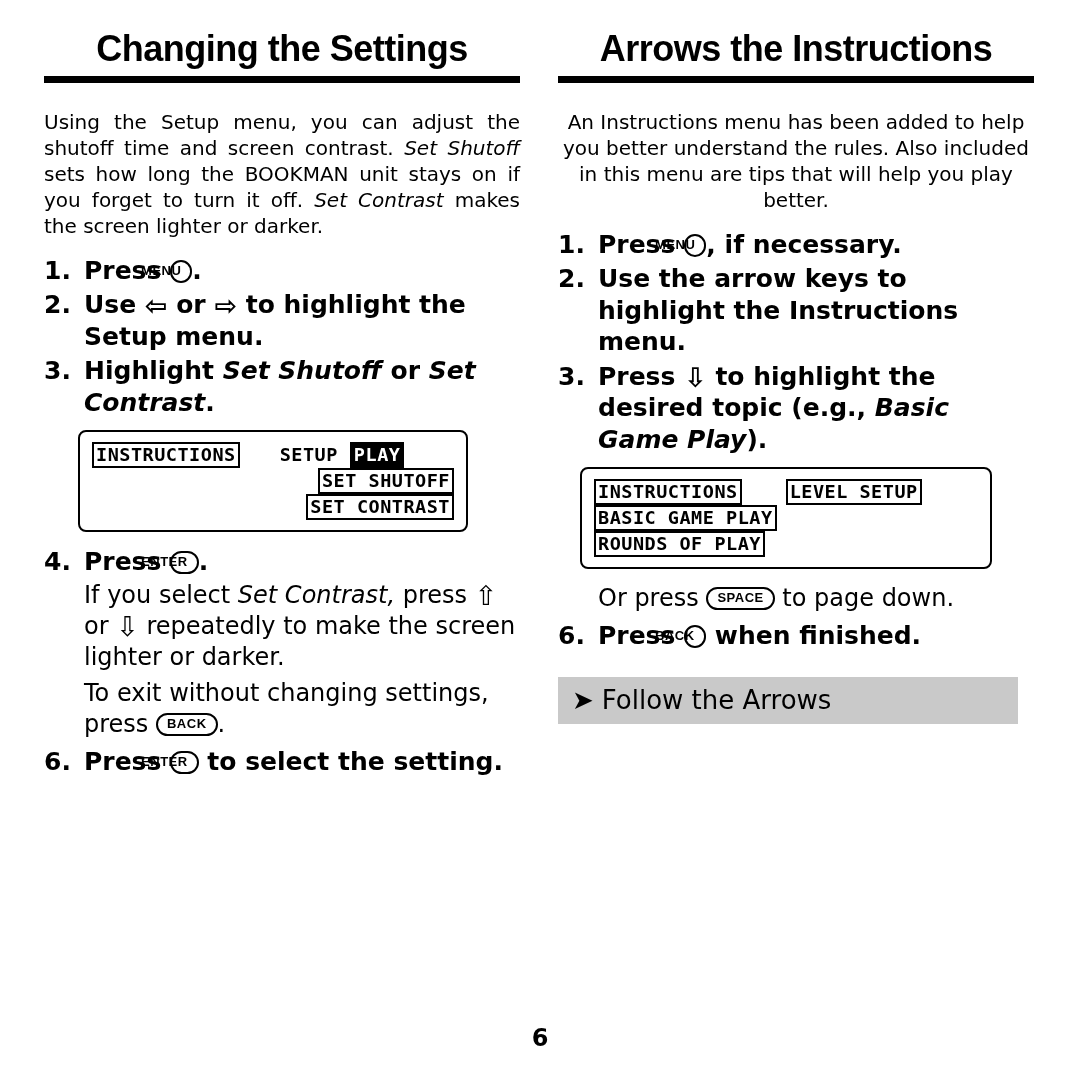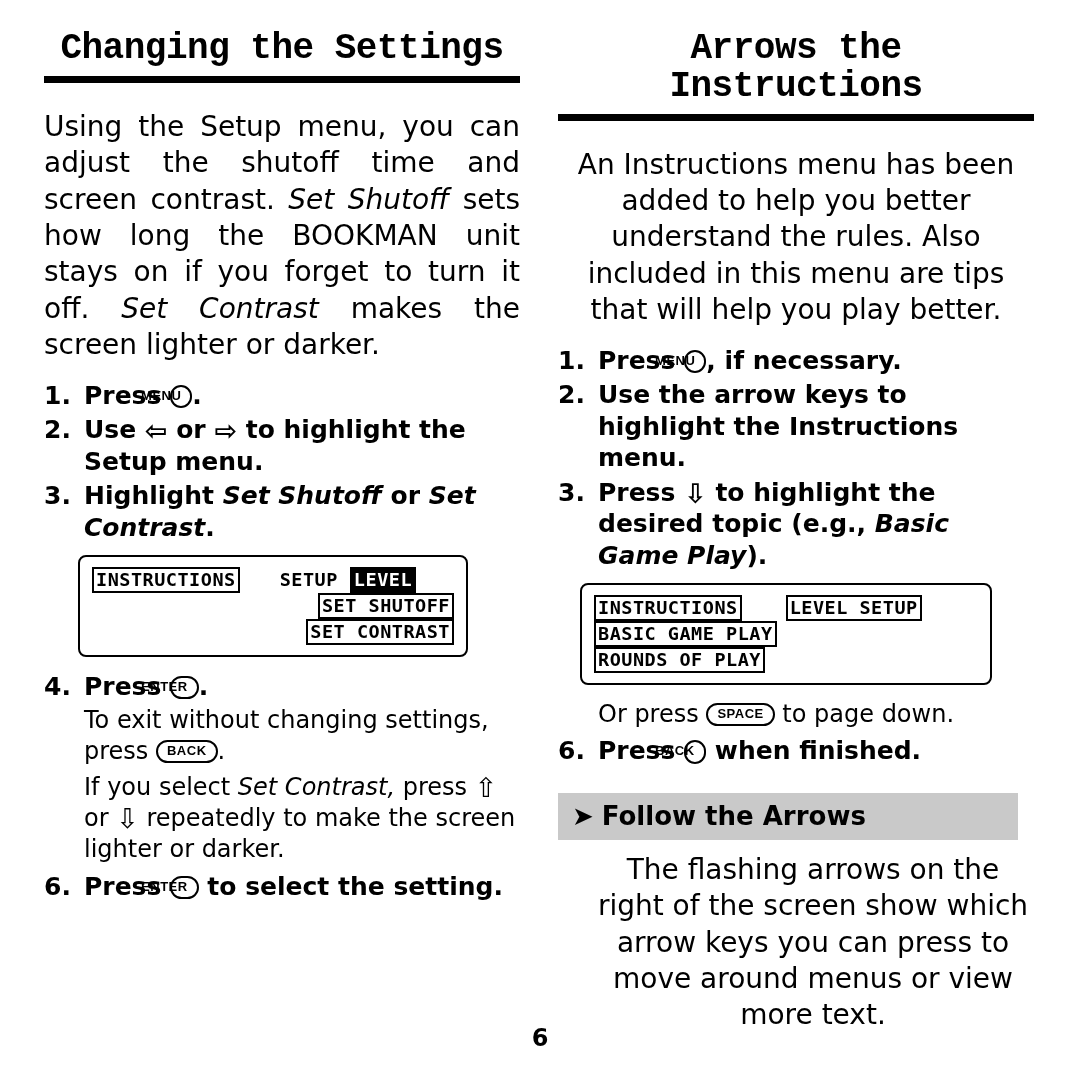--- a/index.html
+++ b/index.html
@@ -24,35 +24,35 @@
   }
   .columns {
     display: flex;
     gap: 38px;
   }
   .col {
     width: 476px;
     flex: 0 0 476px;
   }
   h1.col-title {
-    font-family: Liberation Mono, monospace;
+    font-family: Liberation Sans, sans-serif;
     font-weight: bold;
     font-size: 36px;
     letter-spacing: -0.5px;
     margin: 0 0 8px 0;
     text-align: center;
     line-height: 1.05;
   }
   .rule {
     border: 0;
     border-top: 7px solid #000;
     margin: 0 0 26px 0;
   }
   p.body {
-    font-size: 28px;
+    font-size: 20px;
     line-height: 1.3;
     margin: 0 0 16px 0;
     text-align: justify;
   }
   p.body.last {
     text-align: center;
   }
 
   ol.steps {
     list-style: none;
@@ -133,21 +133,21 @@
     color: #fff;
     border-color: #000;
   }
   .seg.plain { border: 2px solid transparent; }
   .spacer { display: inline-block; }
 
   
   .section-bar {
     background: #c9c9c9;
     font-size: 26px;
-    font-weight: bold;
+    font-weight: normal;
     padding: 8px 10px 9px 14px;
     margin: 26px 16px 12px 0;
   }
   .section-bar .arrow-mark { margin-right: 8px; }
 
   .pagenum {
     position: absolute;
     bottom: 28px;
     left: 0;
     width: 1080px;
@@ -179,38 +179,38 @@
           <span class="num">3.</span><span>Highlight <i>Set Shutoff</i> or <i>Set Contrast</i>.</span>
         </li>
       </ol>
 
       <div class="lcd">
         <div class="lcd-line">
           <span class="seg">INSTRUCTIONS</span>
           <span class="spacer" style="width:36px"></span>
           <span class="seg plain">SETUP</span>
           <span class="spacer" style="width:8px"></span>
-          <span class="seg inv">LEVEL</span>
+          <span class="seg inv">PLAY</span>
         </div>
         <div class="lcd-line right">
           <span class="seg">SET SHUTOFF</span>
         </div>
         <div class="lcd-line right">
           <span class="seg">SET CONTRAST</span>
         </div>
       </div>
 
       <ol class="steps">
         <li>
           <span class="num">4.</span><span>Press <span class="key">ENTER</span>.</span>
         </li>
       </ol>
 
+      <div class="sub">If you select <i>Set Contrast,</i> press <span class="arrow-glyph">⇧</span> or <span class="arrow-glyph">⇩</span> repeatedly to make the screen lighter or darker.</div>
       <div class="sub">To exit without changing settings, press <span class="key">BACK</span>.</div>
-      <div class="sub">If you select <i>Set Contrast,</i> press <span class="arrow-glyph">⇧</span> or <span class="arrow-glyph">⇩</span> repeatedly to make the screen lighter or darker.</div>
 
       <ol class="steps">
         <li>
           <span class="num">6.</span><span>Press <span class="key">ENTER</span> to select the setting.</span>
         </li>
       </ol>
     </div>
 
     <div class="col">
       <h1 class="col-title">Arrows the Instructions</h1>
@@ -249,19 +249,18 @@
 
       <ol class="steps">
         <li>
           <span class="num">6.</span><span>Press <span class="key">BACK</span> when finished.</span>
         </li>
       </ol>
 
       <div class="section-bar">
         <span class="arrow-mark">➤</span><span>Follow the Arrows</span>
       </div>
-      <p class="body last" style="padding-left:34px;margin-top:6px">The flashing arrows on the right of the screen show which arrow keys you can press to move around menus or view more text.</p>
     </div>
 
   </div>
 
   <div class="pagenum">6</div>
 </div>
 
 </body></html>

